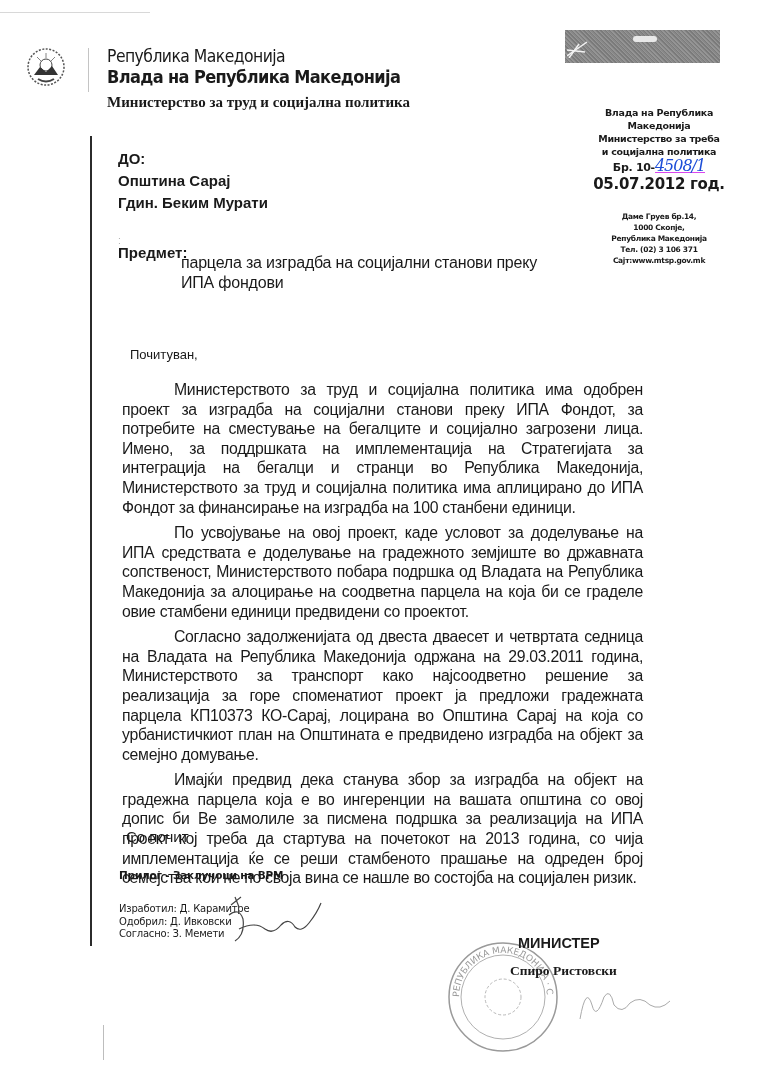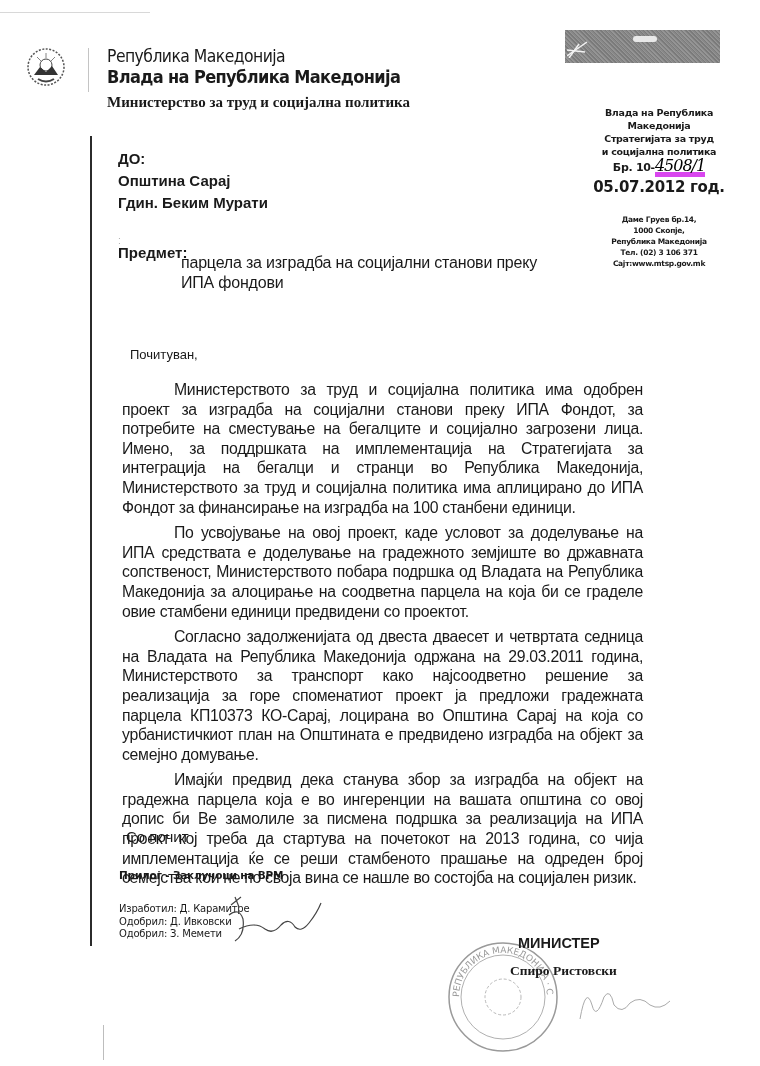--- a/index.html
+++ b/index.html
@@ -11,21 +11,21 @@
   .hdr1 { left: 107px; top: 46px; font-size: 17px; font-family: "DejaVu Sans", sans-serif; letter-spacing: -0.6px; transform: scaleX(0.92); transform-origin: left; }
   .hdr2 { left: 107px; top: 66px; font-size: 18px; font-weight: bold; font-family: "DejaVu Sans", sans-serif; letter-spacing: -0.7px; transform: scaleX(0.9); transform-origin: left; }
   .hdr3 { left: 107px; top: 94px; font-size: 15px; font-weight: bold; font-family: "Liberation Serif", serif; }
   .photo { left: 565px; top: 30px; width: 155px; height: 33px; background: repeating-linear-gradient(45deg,#7a7a7a 0 1px,#959595 1px 2px,#888 2px 3px); }
   .photo-spark { left: 567px; top: 40px; width: 22px; height: 18px; }
   .photo-cloud { left: 633px; top: 36px; width: 24px; height: 6px; background: #e8e8e8; border-radius: 3px; }
   .margin-line { left: 90px; top: 136px; width: 2px; height: 810px; background: #2b2b2b; }
   .margin-line2 { left: 103px; top: 1025px; width: 1px; height: 35px; background: #bdbdbd; }
   .stamp { left: 584px; top: 106px; width: 150px; text-align: center; font-size: 9.5px; font-weight: bold; font-family: "DejaVu Sans", sans-serif; line-height: 13px; letter-spacing: -0.3px; }
   .stamp .num { font-size: 11px; margin-top: 1px; }
-  .stamp .hw { font-family: "DejaVu Serif", serif; font-style: italic; font-weight: normal; font-size: 16px; color: #000000; letter-spacing: -1px; display: inline-block; border-bottom: 5px solid #d946ef; min-width: 48px; text-align: left; }
+  .stamp .hw { font-family: "DejaVu Serif", serif; font-style: italic; font-weight: normal; font-size: 16px; color: #1d4ed8; letter-spacing: -1px; display: inline-block; border-bottom: 1px solid #d946ef; min-width: 48px; text-align: left; }
   .stamp .date { font-size: 15px; margin-top: 4px; }
   .stamp .addr { font-size: 7.5px; line-height: 11px; margin-top: 20px; }
   .to { left: 118px; top: 148px; font-size: 15px; font-weight: bold; line-height: 22px; font-family: "Liberation Sans", sans-serif; }
   .subj-lbl { left: 118px; top: 244px; font-size: 15px; font-weight: bold; }
   .subj { left: 181px; top: 253px; font-size: 16px; line-height: 20px; width: 400px; letter-spacing: -0.2px; }
   .greet { left: 130px; top: 347px; font-size: 13px; }
   .body { left: 116px; top: 374px; width: 533px; font-size: 15.8px; line-height: 19.6px; text-align: justify; letter-spacing: -0.3px; }
   .body p { margin: 6px; text-indent: 52px; text-align-last: left; }
   .close { left: 126px; top: 828px; font-size: 15px; }
   .attach { left: 119px; top: 869px; font-size: 10.5px; font-weight: bold; font-family: "DejaVu Sans", sans-serif; letter-spacing: -0.2px; }
@@ -64,21 +64,21 @@
       <line x1="0" y1="16" x2="20" y2="2"></line>
       <line x1="2" y1="18" x2="12" y2="4"></line>
       <line x1="0" y1="10" x2="18" y2="12"></line>
     </g>
 </svg>
 <div class="abs photo-cloud"></div>
 
 <div class="abs stamp">
   <div>Влада на Република</div>
   <div>Македонија</div>
-  <div>Стратегијата за труд</div>
+  <div>Министерство за треба</div>
   <div>и социјална политика</div>
   <div class="num"><span>Бр. 10-</span><span class="hw">4508/1</span></div>
   <div class="date">05.07.2012 год.</div>
   <div class="addr">
     <div>Даме Груев бр.14,</div>
     <div>1000 Скопје,</div>
     <div>Република Македонија</div>
     <div>Тел. (02) 3 106 371</div>
     <div>Сајт:www.mtsp.gov.mk</div>
   </div>
@@ -109,21 +109,21 @@
   <p>Согласно задолженијата од двеста дваесет и четвртата седница на Владата на Република Македонија одржана на 29.03.2011 година, Министерството за транспорт како најсоодветно решение за реализација за горе споменатиот проект ја предложи градежната парцела КП10373 КО-Сарај, лоцирана во Општина Сарај на која со урбанистичкиот план на Општината е предвидено изградба на објект за семејно домување.</p>
   <p>Имајќи предвид дека станува збор за изградба на објект на градежна парцела која е во ингеренции на вашата општина со овој допис би Ве замолиле за писмена подршка за реализација на ИПА проект кој треба да стартува на почетокот на 2013 година, со чија имплементација ќе се реши стамбеното прашање на одреден број семејства кои не по своја вина се нашле во состојба на социјален ризик.</p>
 </div>
 
 <div class="abs close">Со почит</div>
 <div class="abs attach">Прилог -  Заклучоци на ВРМ</div>
 
 <div class="abs prep">
   <div>Изработил: Д. Карамитре</div>
   <div>Одобрил: Д. Ивковски</div>
-  <div>Одобрил: З. Мемети</div>
+  <div>Согласно: З. Мемети</div>
 </div>
 
 <svg class="abs sig-init" viewBox="0 0 100 50">
   <path d="M6 10 L16 2 M10 2 L14 12 M4 20 Q14 12 18 24 Q20 40 10 46 M14 34 Q30 26 40 34 Q48 40 56 30 Q64 22 70 32 Q76 38 84 28 Q92 18 96 8" fill="none" stroke="#444" stroke-width="1.2"></path>
 </svg>
 
 <svg class="abs seal" viewBox="0 0 120 120">
   <circle cx="58" cy="62" r="54" fill="none" stroke="#9a9a9a" stroke-width="1.5"></circle>
   <circle cx="58" cy="62" r="42" fill="none" stroke="#b0b0b0" stroke-width="1"></circle>
   <circle cx="58" cy="62" r="18" fill="none" stroke="#b8b8b8" stroke-width="1" stroke-dasharray="3 2"></circle>

